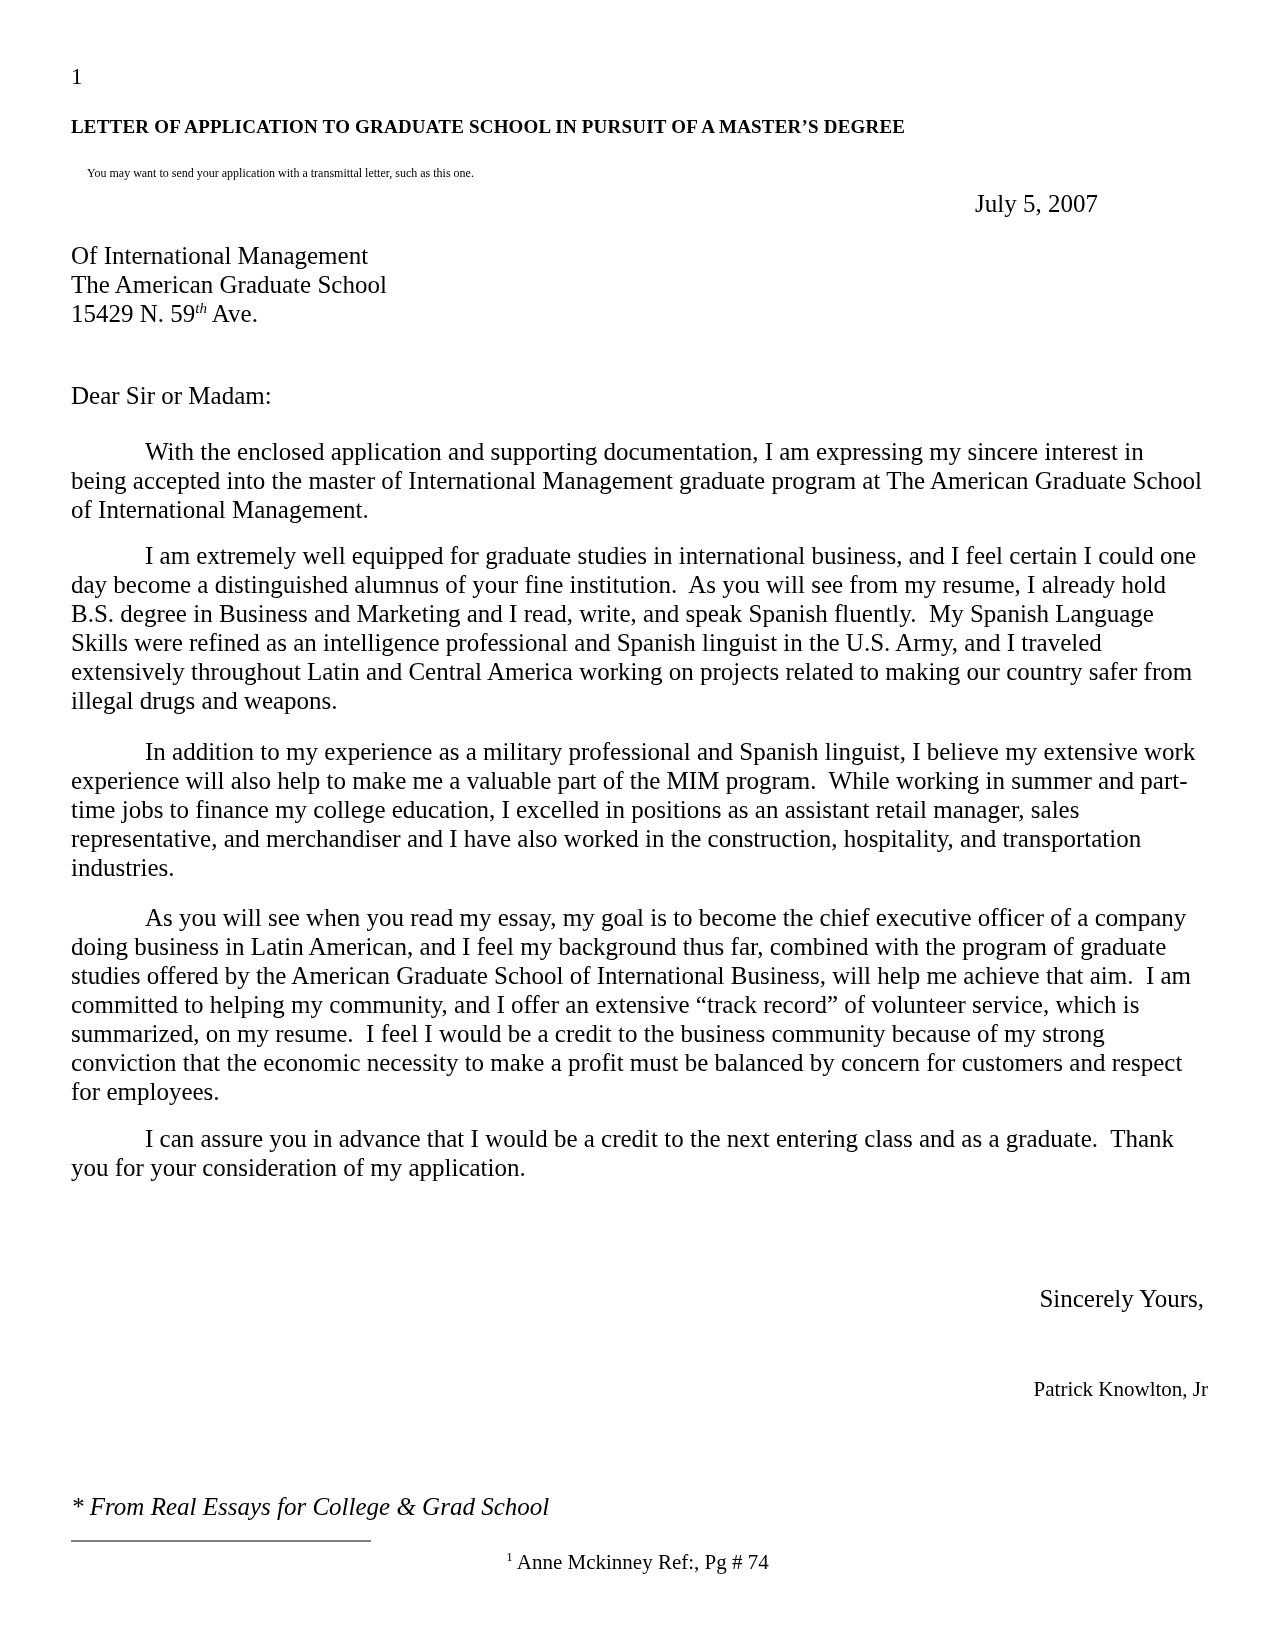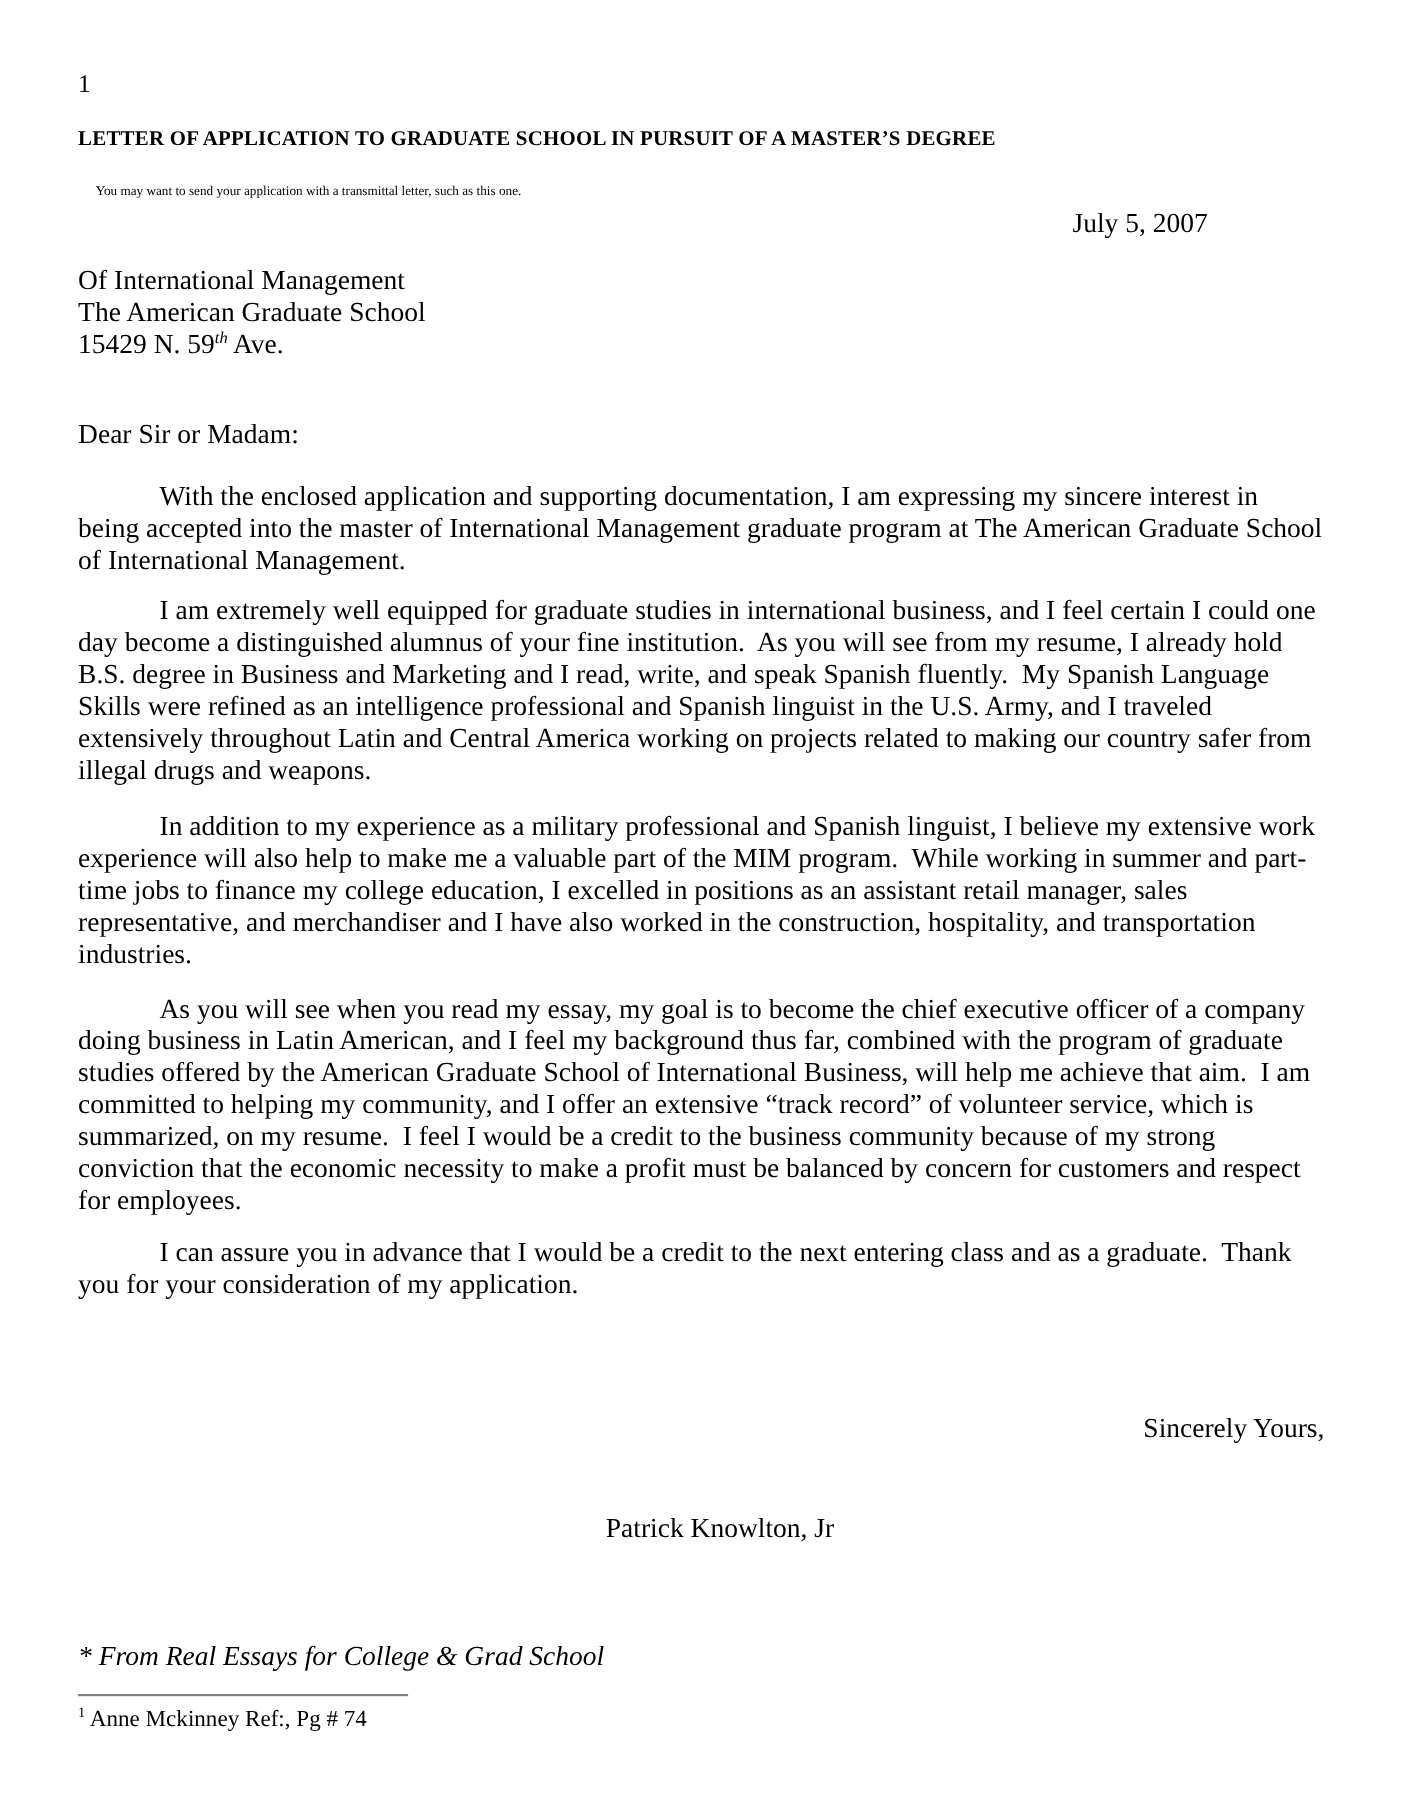--- a/index.html
+++ b/index.html
@@ -55,40 +55,40 @@
     font-family: Liberation Serif, serif;
   }
   .closing {
     left: 71px; top: 1260px;
     width: 1133px;
     font-size: 25px; line-height: 29px;
     text-align: right;
     margin-top: 24px;
   }
   .signature {
-    left: 88px; top: 1375px;
+    left: 75px; top: 1375px;
     width: 1133px;
-    font-size: 25px; line-height: 29px;
-    text-align: center;
+    font-size: 21px; line-height: 29px;
+    text-align: right;
   }
   .attribution {
     left: 71px; top: 1492px;
     width: 1133px;
     font-size: 25px; line-height: 29px;
     font-style: italic;
   }
   .footnote-sep {
     left: 71px; top: 1540px;
     width: 300px; height: 2px;
     background: #808080;
   }
   .footnote {
     left: 71px; top: 1549px;
     width: 1133px;
-    font-size: 21px; line-height: 26px;
+    font-size: 21px; line-height: 26px; text-align: center;
   }
   .footnote sup {
     font-size: 13px; line-height: 0; vertical-align: super;
   }
 </style>
 </head>
 <body>
 
 <div>
 

